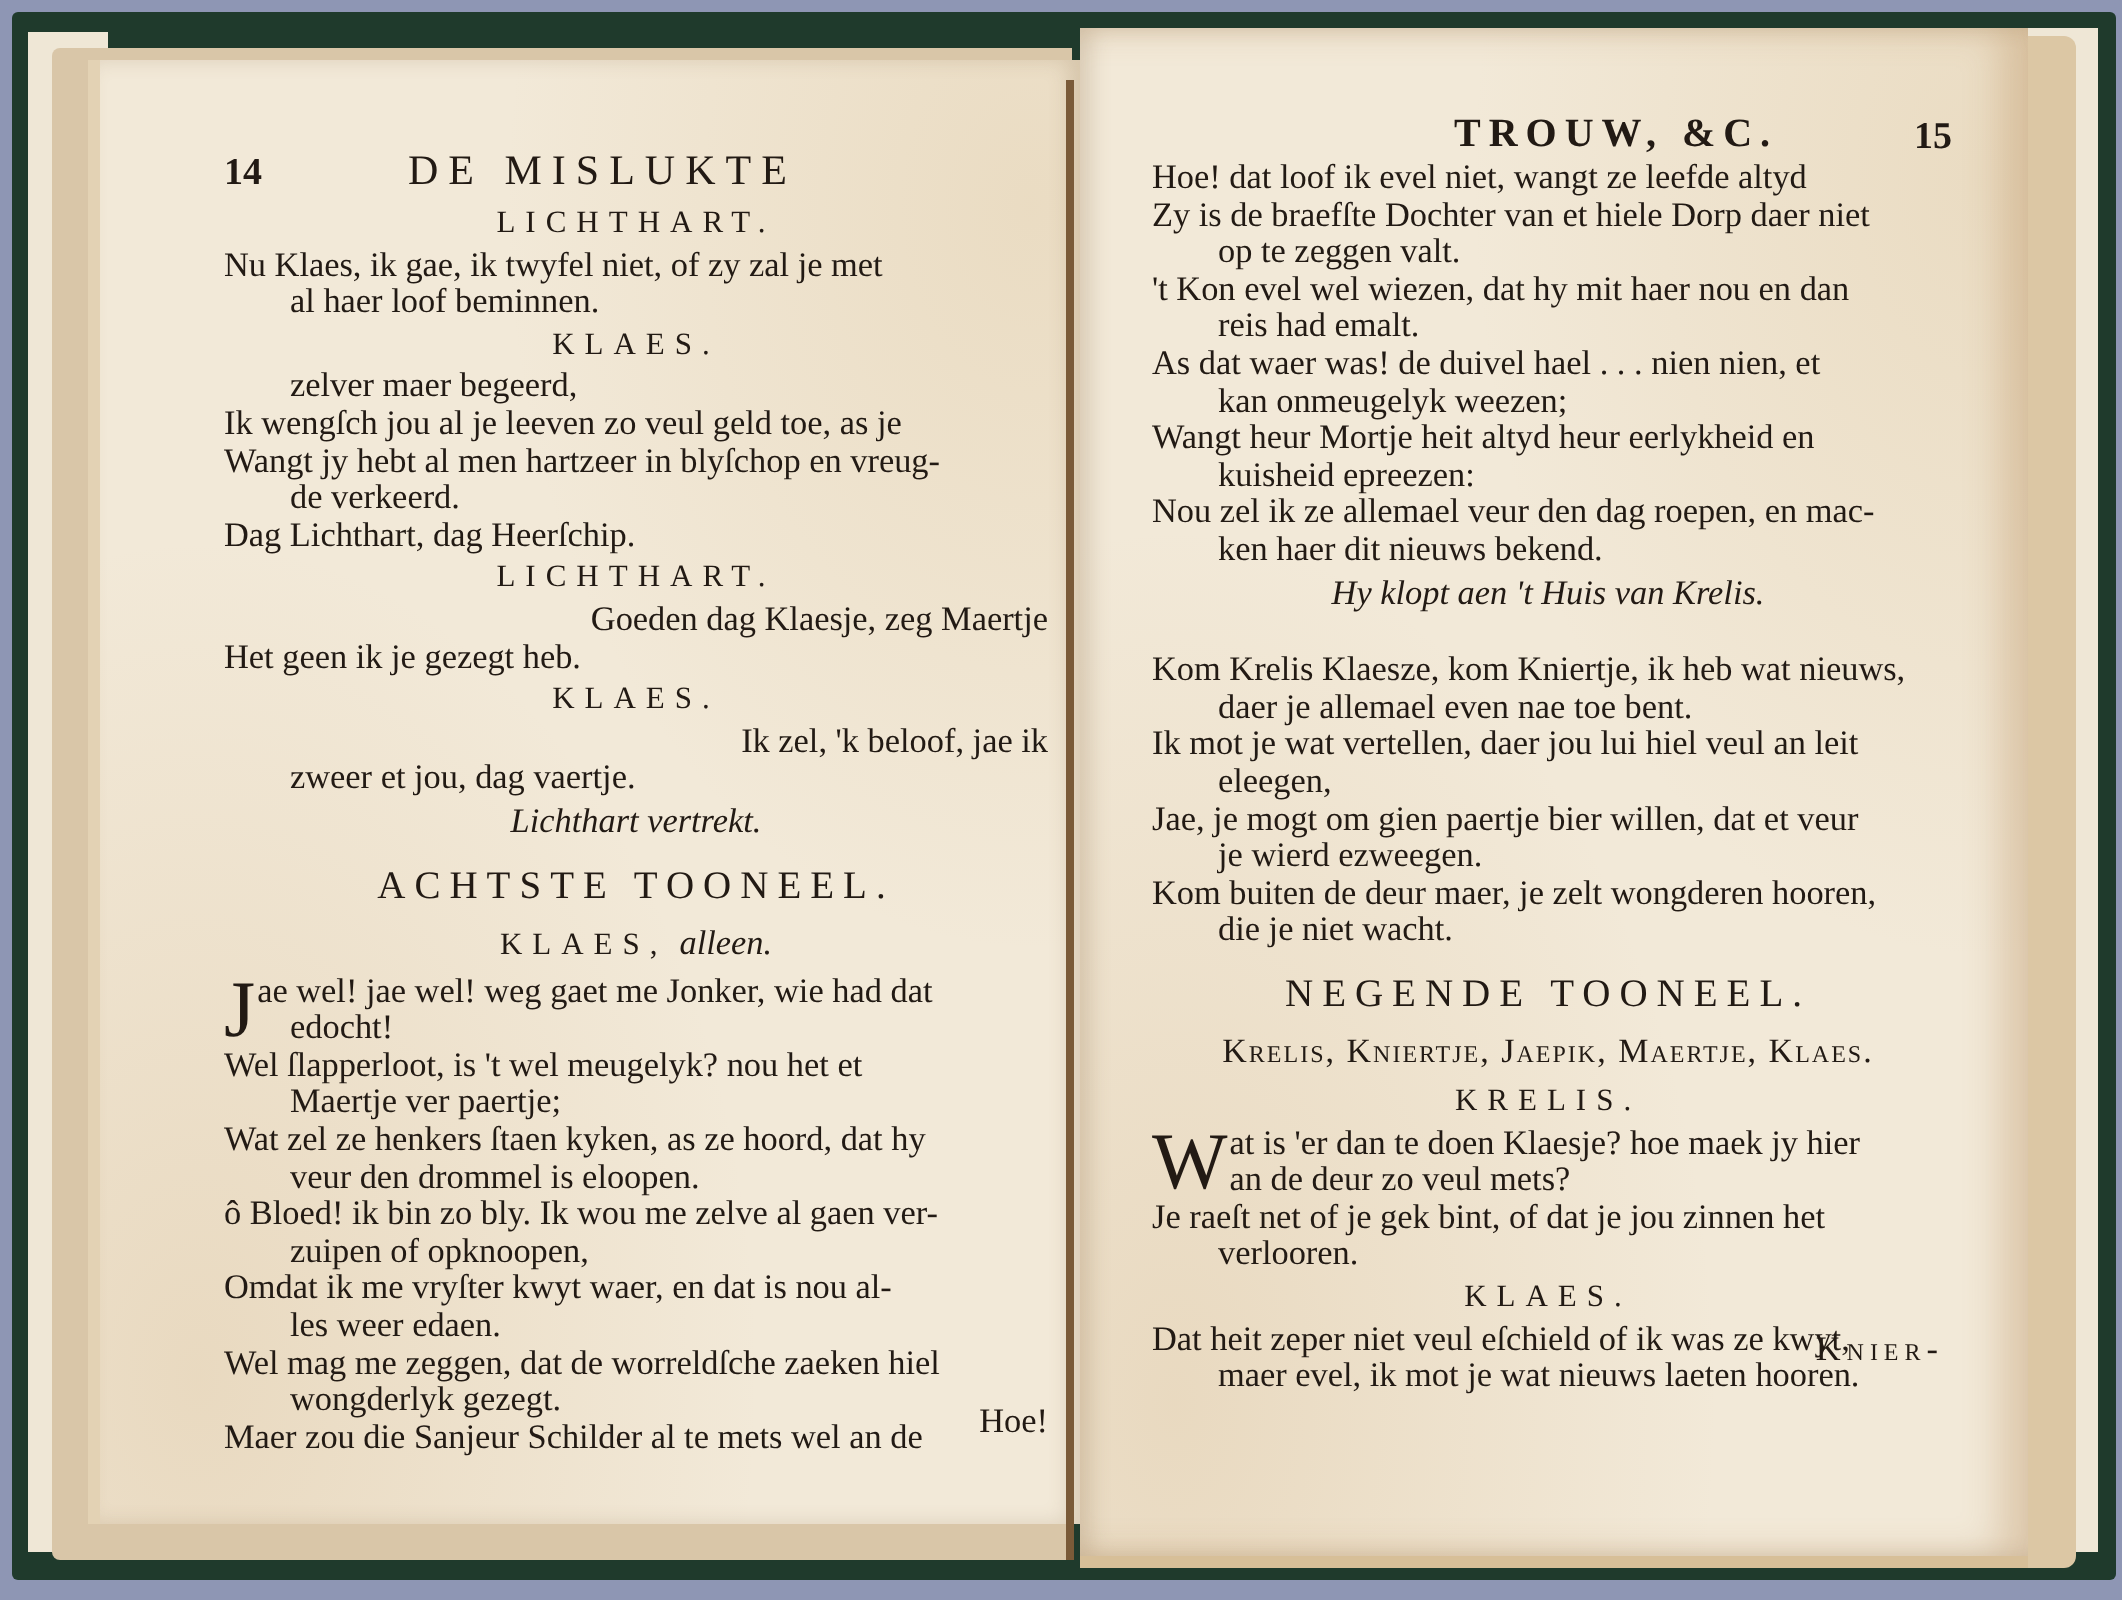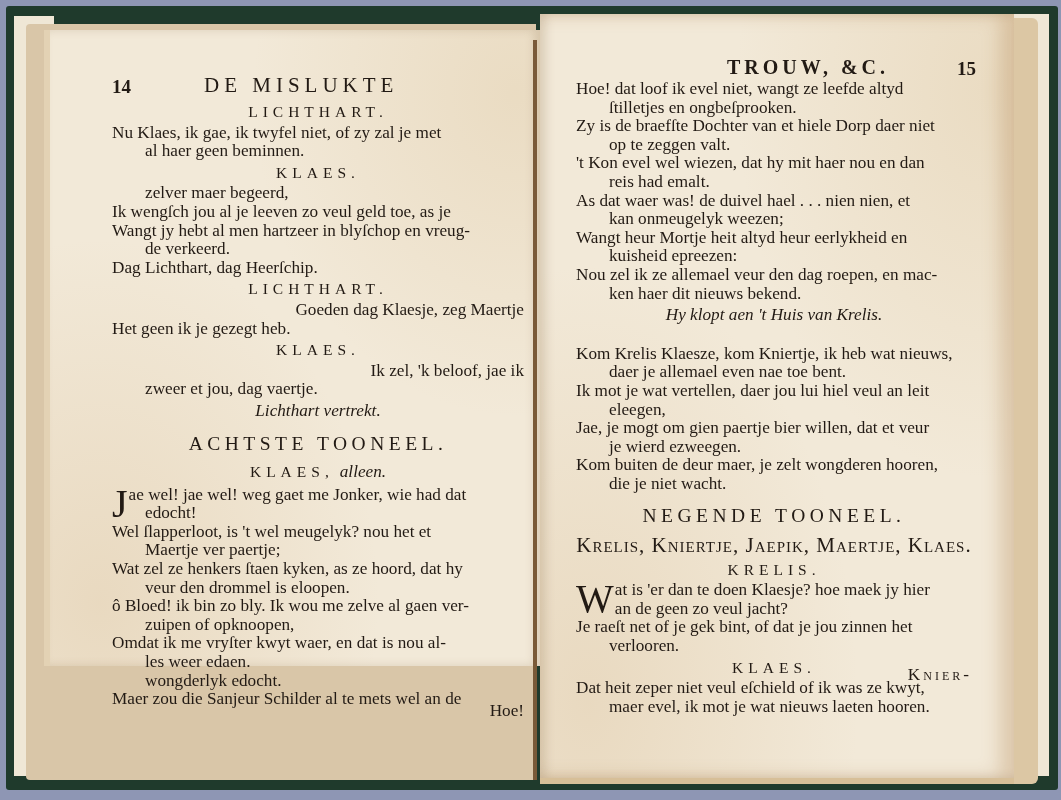--- a/index.html
+++ b/index.html
@@ -34,21 +34,21 @@
   }
   .page {
     position: absolute;
     background: #f2e9d8;
     background-image:
       radial-gradient(ellipse at 10% 90%, rgba(205,170,120,0.25), transparent 45%),
       radial-gradient(ellipse at 95% 10%, rgba(210,180,130,0.25), transparent 40%);
     color: #221a14;
   }
   .page-left {
-    left: 44px; top: 30px; width: 490px; height: 636px;
+    left: 44px; top: 30px; width: 490px; height: 732px;
     border-left: 6px solid #e3d2b4;
     box-shadow: inset -6px 0 10px rgba(120,90,50,0.18);
   }
   .page-right {
     left: 540px; top: 14px; width: 474px; height: 764px;
     box-shadow: inset 6px 0 10px rgba(120,90,50,0.18), inset -14px 0 18px rgba(170,120,60,0.28);
     border-bottom: 6px solid #d7bf98;
   }
   .gutter {
     position: absolute; left: 533px; top: 40px; width: 4px; height: 740px;
@@ -76,21 +76,21 @@
 <div class="stack-right"></div>
 
 <div class="page page-left">
   <div class="text" style="left:62px; top:48px; width:400px;">
     <span style="position:absolute; left:0; top:0; font-weight:bold; font-size:19px;">14</span>
     <span class="runhead" style="position:absolute; left:92px; top:-2px; font-weight:normal; font-size:21px; letter-spacing:5px;">De Mislukte</span>
   </div>
   <div class="text" id="left-body" style="left:62px; top:70px; width:412px;">
       <div class="line center speaker" style="margin: 3px 0px 2px;">Lichthart.</div>
       <div class="line">Nu Klaes, ik gae, ik twyfel niet, of zy zal je met</div>
-      <div class="line indent">al haer geen beminnen.</div>
+      <div class="line indent">al haer loof beminnen.</div>
       <div class="line center speaker" style="margin: 3px 0px 2px;">Klaes.</div>
       <div class="line indent">zelver maer begeerd,</div>
       <div class="line">Ik wengſch jou al je leeven zo veul geld toe, as je</div>
       <div class="line">Wangt jy hebt al men hartzeer in blyſchop en vreug-</div>
       <div class="line indent">de verkeerd.</div>
       <div class="line">Dag Lichthart, dag Heerſchip.</div>
       <div class="line center speaker" style="margin: 3px 0px 2px;">Lichthart.</div>
       <div class="line right">Goeden dag Klaesje, zeg Maertje</div>
       <div class="line">Het geen ik je gezegt heb.</div>
       <div class="line center speaker" style="margin: 3px 0px 2px;">Klaes.</div>
@@ -102,60 +102,60 @@
       <div class="line"><span class="dropcap">J</span><span>ae wel! jae wel! weg gaet me Jonker, wie had dat</span></div>
       <div class="line indent">edocht!</div>
       <div class="line">Wel ſlapperloot, is 't wel meugelyk? nou het et</div>
       <div class="line indent">Maertje ver paertje;</div>
       <div class="line">Wat zel ze henkers ſtaen kyken, as ze hoord, dat hy</div>
       <div class="line indent">veur den drommel is eloopen.</div>
       <div class="line">ô Bloed! ik bin zo bly. Ik wou me zelve al gaen ver-</div>
       <div class="line indent">zuipen of opknoopen,</div>
       <div class="line">Omdat ik me vryſter kwyt waer, en dat is nou al-</div>
       <div class="line indent">les weer edaen.</div>
-      <div class="line indent">wongderlyk edocht.</div>
+      <div class="line">Wel mag me zeggen, dat de worreldſche zaeken hiel</div>
+      <div class="line indent">wongderlyk gezegt.</div>
       <div class="line">Maer zou die Sanjeur Schilder al te mets wel an de</div>
     </div>
   <div class="text right" style="left:62px; top:672px; width:412px;">Hoe!</div>
 </div>
 
 <div class="gutter"></div>
 
 <div class="page page-right">
   <div class="text" style="left:36px; top:46px; width:400px;">
     <span class="runhead" style="position:absolute; left:104px; top:-2px;margin-left:47px;">Trouw, &amp;c.</span>
     <span style="position:absolute; right:0; top:0; font-weight:bold; font-size:19px;">15</span>
   </div>
   <div class="text" id="right-body" style="left:36px; top:66px; width:396px;">
       <div class="line">Hoe! dat loof ik evel niet, wangt ze leefde altyd</div>
-      <div class="line indent">ſtilletjes en ongbeſprooken.</div>
       <div class="line">Zy is de braefſte Dochter van et hiele Dorp daer niet</div>
       <div class="line indent">op te zeggen valt.</div>
       <div class="line">'t Kon evel wel wiezen, dat hy mit haer nou en dan</div>
       <div class="line indent">reis had emalt.</div>
       <div class="line">As dat waer was! de duivel hael . . . nien nien, et</div>
       <div class="line indent">kan onmeugelyk weezen;</div>
       <div class="line">Wangt heur Mortje heit altyd heur eerlykheid en</div>
       <div class="line indent">kuisheid epreezen:</div>
       <div class="line">Nou zel ik ze allemael veur den dag roepen, en mac-</div>
       <div class="line indent">ken haer dit nieuws bekend.</div>
       <div class="line center ital" style="margin: 3px 0px 20px;">Hy klopt aen 't Huis van Krelis.</div>
       <div class="line">Kom Krelis Klaesze, kom Kniertje, ik heb wat nieuws,</div>
       <div class="line indent">daer je allemael even nae toe bent.</div>
       <div class="line">Ik mot je wat vertellen, daer jou lui hiel veul an leit</div>
       <div class="line indent">eleegen,</div>
       <div class="line">Jae, je mogt om gien paertje bier willen, dat et veur</div>
       <div class="line indent">je wierd ezweegen.</div>
       <div class="line">Kom buiten de deur maer, je zelt wongderen hooren,</div>
       <div class="line indent">die je niet wacht.</div>
       <div class="line center heading" style="margin: 14px 0px 10px;">Negende Tooneel.</div>
-      <div class="line center smallcaps" style="margin: 4px 0px 6px; font-size: 21px;">Krelis, Kniertje, Jaepik, Maertje, Klaes.</div>
+      <div class="line center smallcaps" style="margin: 4px 0px 6px; font-size: 17px;">Krelis, Kniertje, Jaepik, Maertje, Klaes.</div>
       <div class="line center speaker" style="margin: 3px 0px 2px;">Krelis.</div>
       <div class="line"><span class="dropcap">W</span><span>at is 'er dan te doen Klaesje? hoe maek jy hier</span></div>
-      <div class="line indent">an de geen zo veul jacht?</div>
+      <div class="line indent">an de deur zo veul mets?</div>
       <div class="line">Je raeſt net of je gek bint, of dat je jou zinnen het</div>
       <div class="line indent">verlooren.</div>
       <div class="line center speaker" style="margin: 3px 0px 2px;">Klaes.</div>
       <div class="line">Dat heit zeper niet veul eſchield of ik was ze kwyt,</div>
       <div class="line indent">maer evel, ik mot je wat nieuws laeten hooren.</div>
     </div>
   <div class="text right" style="left:36px; top:652px; width:396px;">
     <span class="smallcaps" style="letter-spacing:3px;">Knier-</span>
   </div>
 </div>

